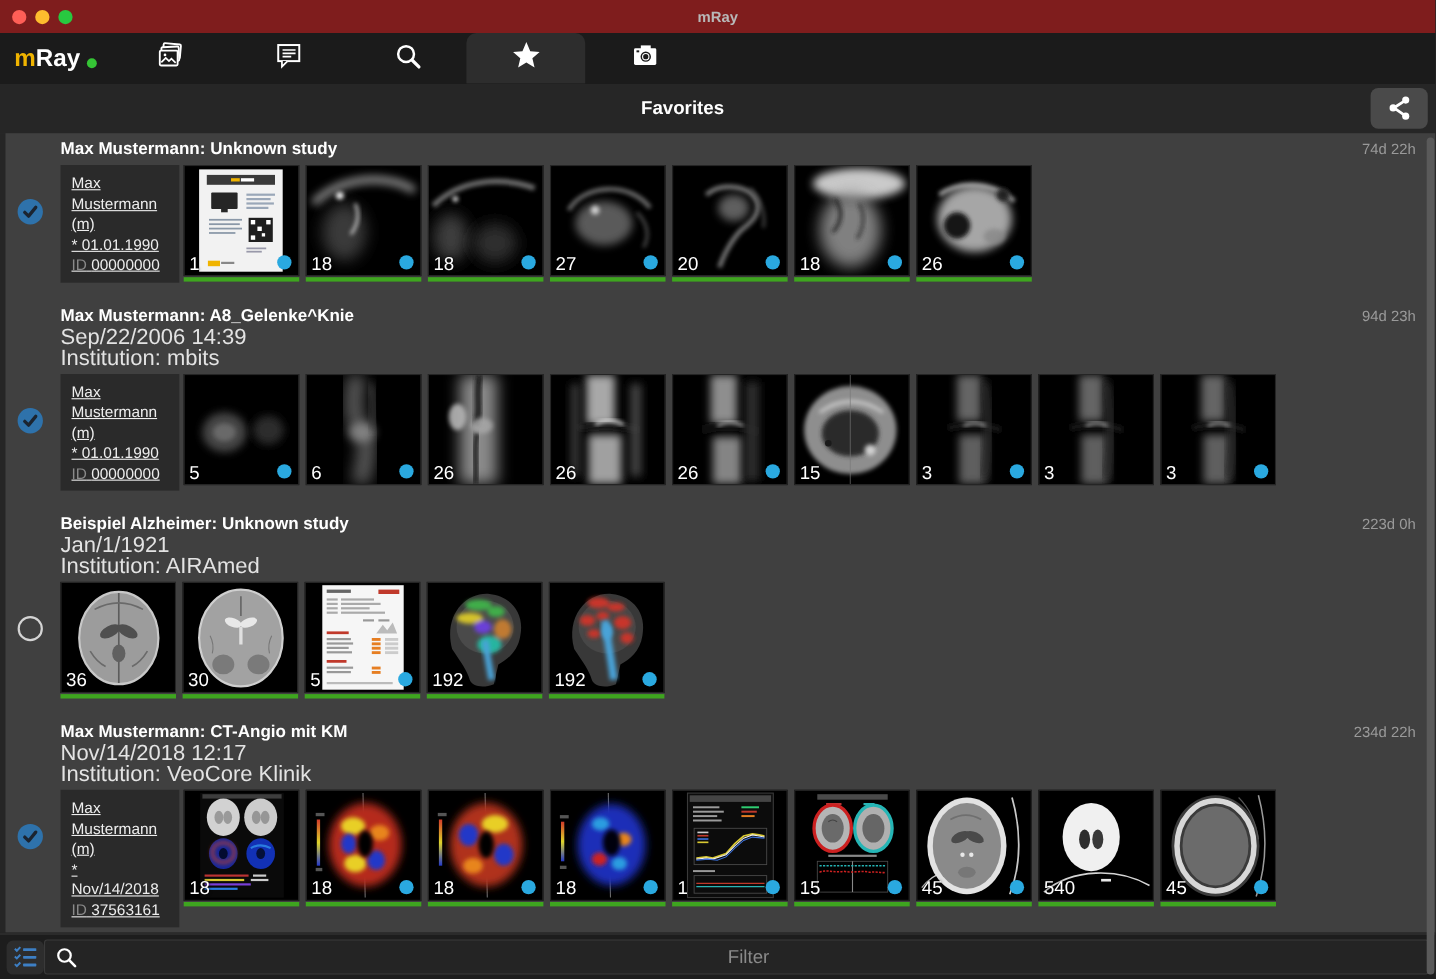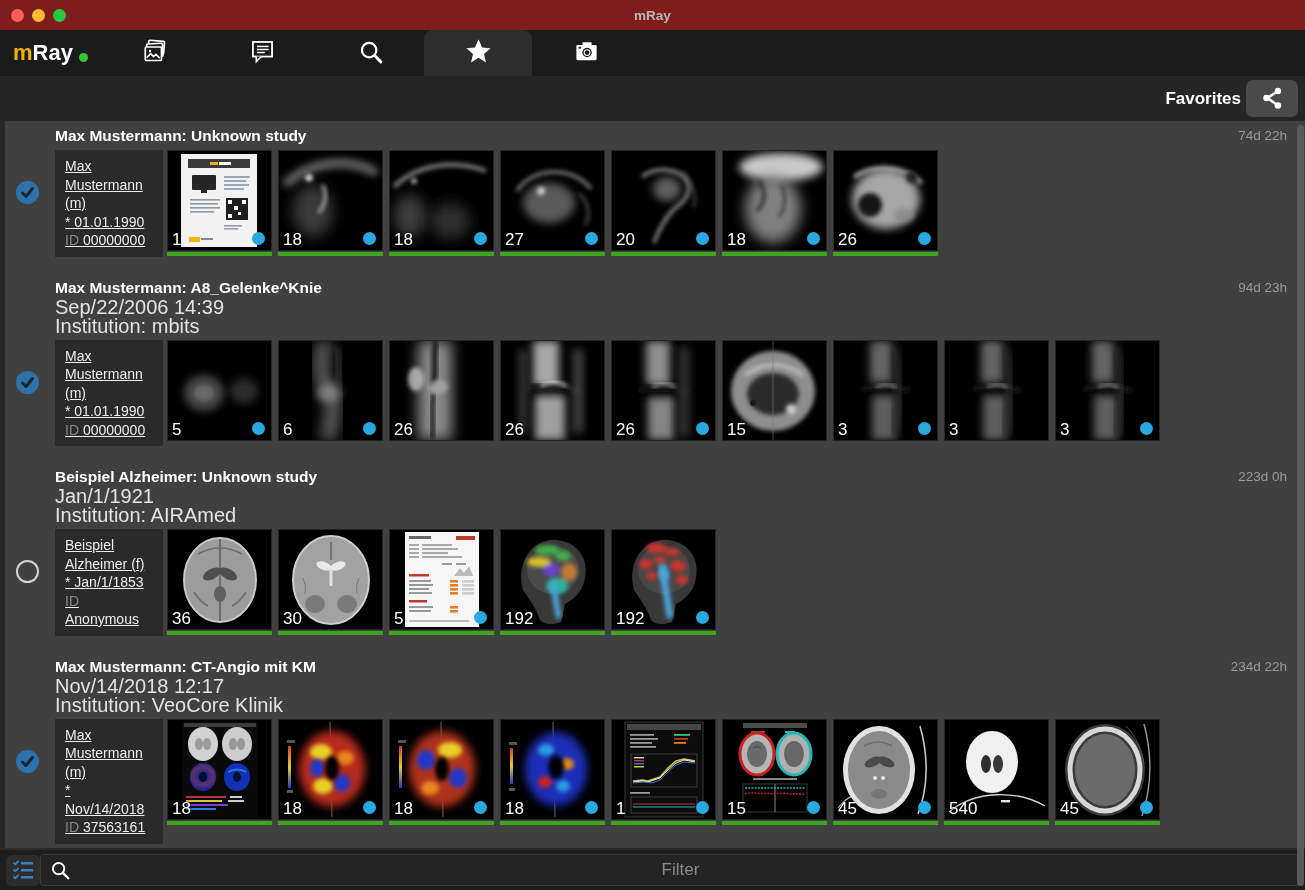--- a/index.html
+++ b/index.html
@@ -17,21 +17,21 @@
   .tabbar { height:46px; background:#1b1b1b; display:flex; align-items:stretch; }
   .logo { width:100px; display:flex; align-items:center; padding-left:13px; font-size:22px; font-weight:bold; }
   .logo-m { color:#f0b400; } .logo-ray { color:#ffffff; }
   .logo-dot { width:9px; height:9px; border-radius:50%; background:#35c435; margin-left:6px; margin-top:8px; }
   .tabs { display:flex; }
   .tab { width:108px; display:flex; align-items:center; justify-content:center; cursor:pointer; }
   .tab.active { background:#2d2d2d; border-radius:9px 9px 0 0; }
 
   
   .pageheader { height:45px; background:#262626; position:relative; display:flex; align-items:center; }
-  .header-title { position:absolute; left:0; right:64px; text-align:right; font-size:17px; font-weight:bold; color:#fff; }
+  .header-title { position:absolute; left:0; right:64px; text-align:center; font-size:17px; font-weight:bold; color:#fff; }
   .share-btn { position:absolute; right:7px; top:4px; width:52px; height:37px; background:#4a4a4a; border:none; border-radius:7px; display:flex; align-items:center; justify-content:center; cursor:pointer; }
 
   
   .content { position:absolute; top:121px; bottom:42px; left:0; right:0; background:#404040; overflow:hidden; padding-top:5px; }
   .leftstrip { position:absolute; left:0; top:121px; bottom:42px; width:5px; background:#262626; }
   .study { margin-bottom:21px; position:relative; }
   .study-head { margin-left:55px; margin-right:115px; }
   .study-title { font-size:15.5px; font-weight:bold; color:#fff; line-height:20px; }
   .study-meta { font-size:20px; color:#e3e3e3; line-height:19px; }
   .study-age { position:absolute; right:18px; top:2px; font-size:13.5px; color:#9a9a9a; }
@@ -422,21 +422,20 @@
       <div class="study-head">
         <div class="study-title">Beispiel Alzheimer: Unknown study</div>
         <div class="study-meta">Jan/1/1921</div>
         <div class="study-meta">Institution: AIRAmed</div>
       </div>
       <div class="study-age">223d 0h</div>
       <div class="study-body">
         <div class="check-col">
           <div class="checkbox unchecked"></div>
         </div>
-        <div class="patient-card"><span>Beispiel Alzheimer (f)</span><br><span>* Jan/1/1853</span><br><span class="pid-label">ID</span> <span>Anonymous</span></div>
         <div class="thumbs">
           <div class="thumb">
             <div class="thumb-img">
               <svg viewBox="0 0 103 99" width="103" height="99">
                 <ellipse cx="52" cy="50" rx="36" ry="42" fill="#9c9c9c"></ellipse>
                 <ellipse cx="52" cy="50" rx="36" ry="42" fill="none" stroke="#c8c8c8" stroke-width="2"></ellipse>
                 <path d="M52 9 V91" stroke="#5c5c5c" stroke-width="1.5"></path>
                 <ellipse cx="44" cy="44" rx="10" ry="5" fill="#4f4f4f" transform="rotate(-28 44 44)"></ellipse>
                 <ellipse cx="60" cy="44" rx="10" ry="5" fill="#4f4f4f" transform="rotate(28 60 44)"></ellipse>
                 <path d="M30 24 q22 -12 44 0" stroke="#6a6a6a" stroke-width="1.5" fill="none"></path>

